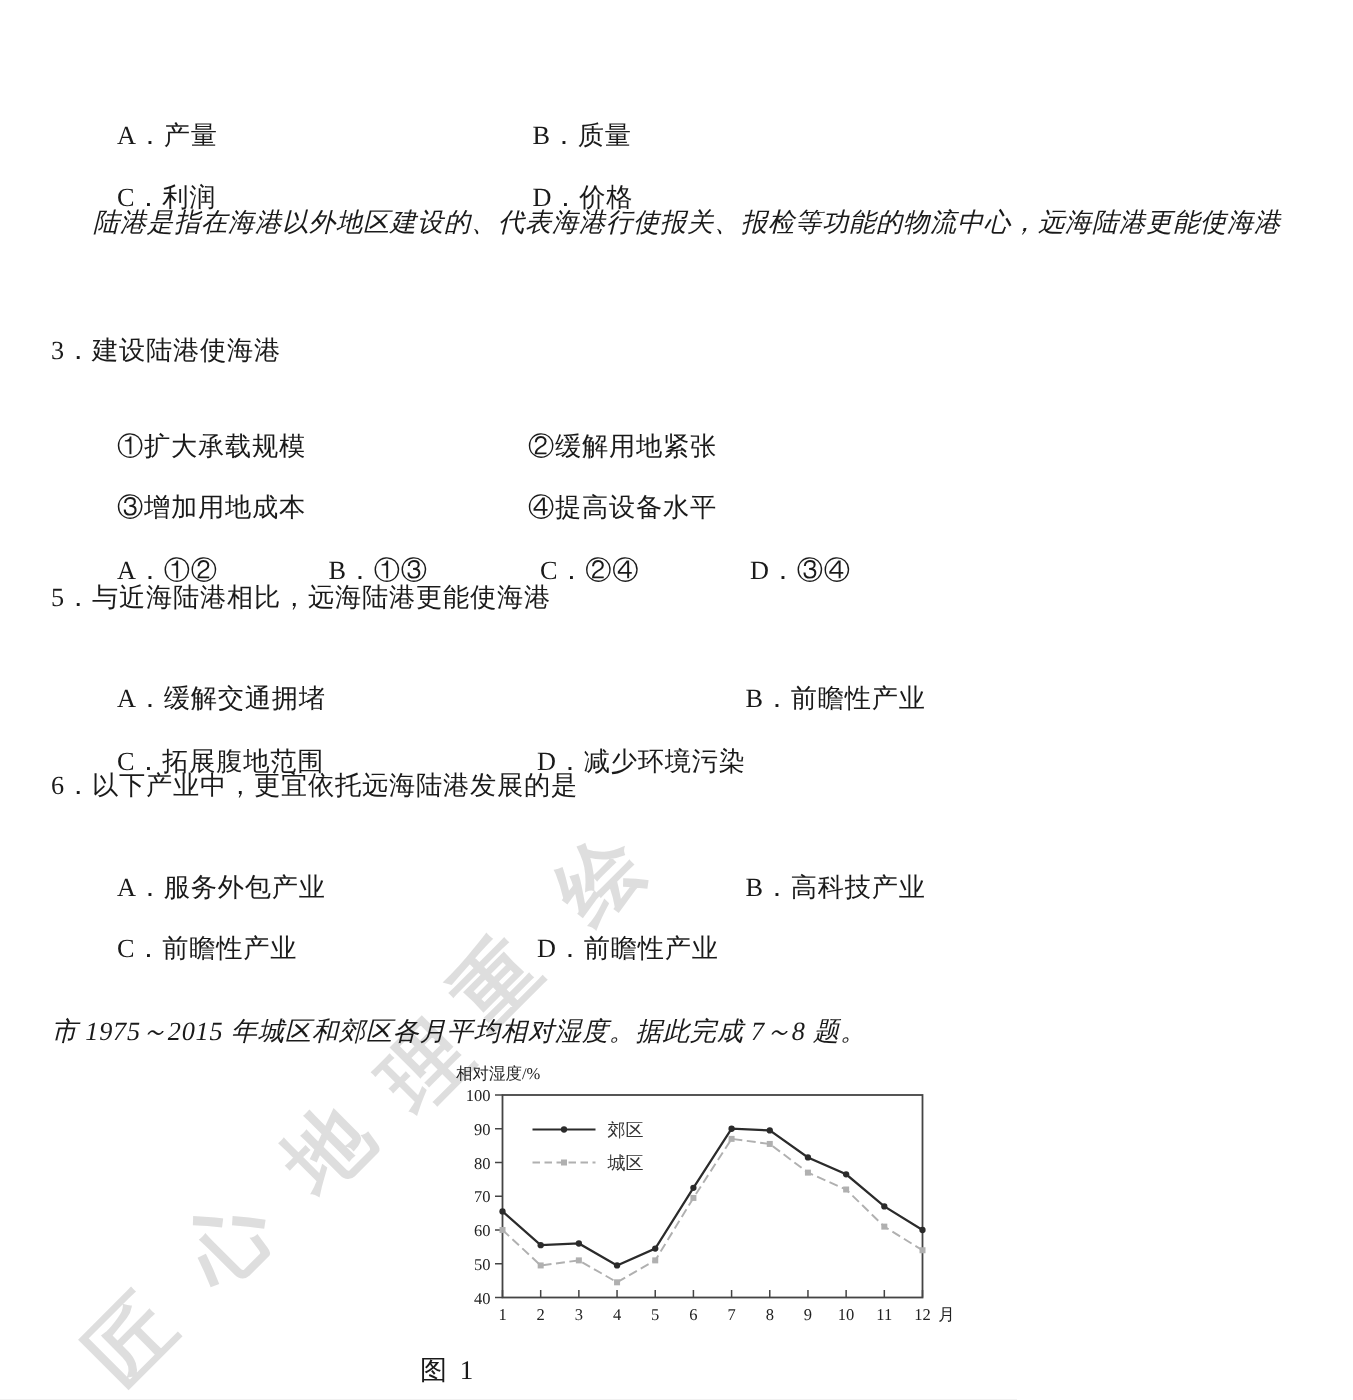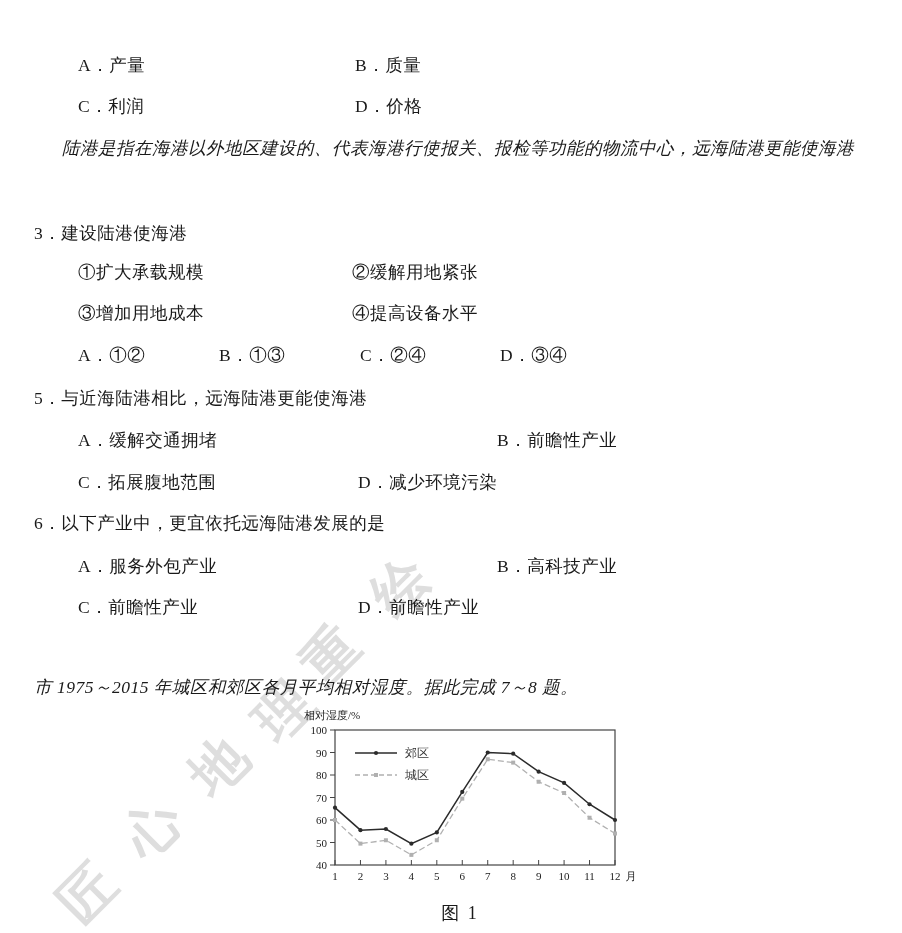--- a/index.html
+++ b/index.html
@@ -3,27 +3,27 @@
 <meta charset="utf-8">
 <style>
   html,body{margin:0;padding:0;background:#e8e8e8;}
   #page{
     position:relative;width:902px;height:933px;background:#ffffff;overflow:hidden;
     font-family:"Liberation Serif","DejaVu Serif",serif;color:#1a1a1a;
   }
   .t{position:absolute;white-space:nowrap;font-size:17.5px;line-height:20px;}
   .passage{font-style:italic;letter-spacing:0.5px;}
   .stem{letter-spacing:0.5px;}
-  .opt{letter-spacing:0.5px;}
+  .opt{letter-spacing:0.5px;margin-top:25px;}
   .wm{
     position:absolute;font-size:55px;font-weight:bold;color:rgba(90,90,90,0.20);
     transform:rotate(-45deg);pointer-events:none;line-height:1;
   }
   #figure-caption{
-    position:absolute;left:280px;top:901px;width:360px;text-align:center;
+    position:absolute;left:280px;top:901px;width:360px;text-align:left;
     font-size:18px;letter-spacing:2px;
   }
   #chart-svg{position:absolute;left:300px;top:705px;}
 </style>
 </head>
 <body>
 
 <div id="page">
 
   <span class="wm" style="left:60px;top:866px">匠</span>

